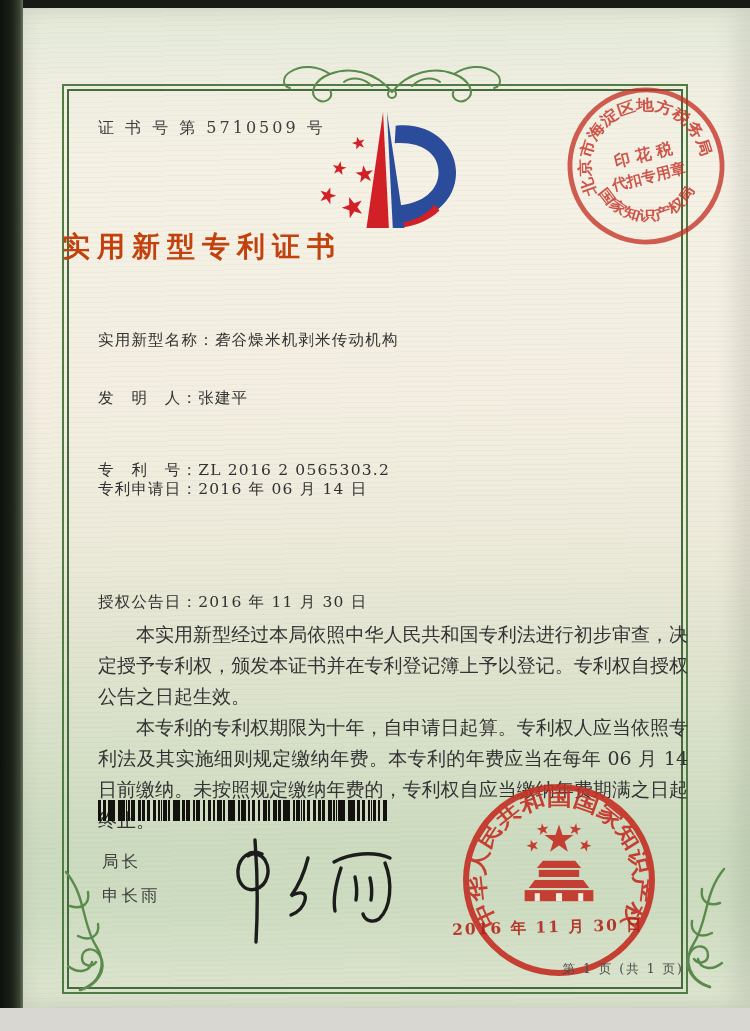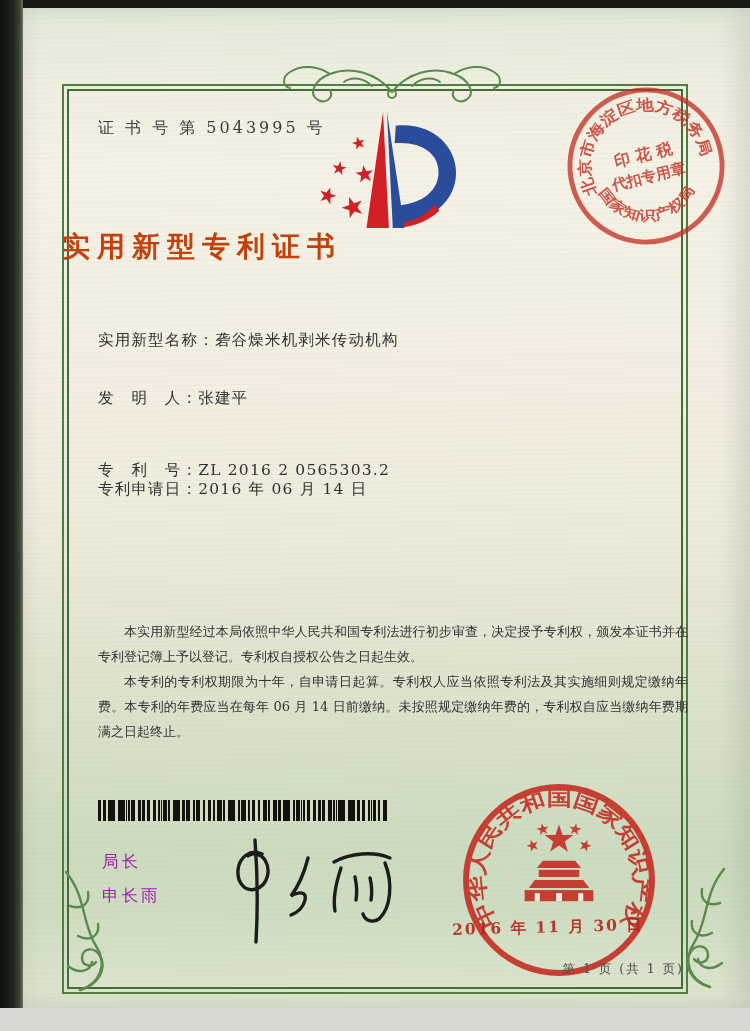--- a/index.html
+++ b/index.html
@@ -17,29 +17,29 @@
         background:linear-gradient(180deg,rgba(198,214,188,.28) 0%,rgba(240,236,222,0) 16%,rgba(240,236,222,0) 52%,rgba(168,198,158,.30) 84%,rgba(200,216,190,.18) 100%);}
   .frame-outer{position:absolute;left:62px;top:84px;width:622px;height:906px;border:2px solid #527c45;}
   .frame-inner{position:absolute;inset:3px;border:2px solid #436d38;}
   .orn{position:absolute;pointer-events:none;}
   .txt{position:absolute;color:#2f2f2f;}
   .cert-no{left:98px;top:118px;font-size:16px;letter-spacing:3px;color:#3d3d3d;}
   .title{left:62px;top:228px;width:622px;text-align:left;font-size:28px;font-weight:700;
          letter-spacing:7px;color:#c2410c;}
   .field{left:98px;width:570px;font-size:15.5px;letter-spacing:1.2px;color:#313131;white-space:nowrap;}
   .f0{top:330px}.f1{top:388px}.f2{top:460px}.f3{top:479px}.f4{top:545px}.f5{top:592px}
-  .paras{left:98px;top:619px;width:590px;font-size:13px;line-height:25px;
+  .paras{left:98px;top:619px;width:590px;font-size:19px;line-height:31px;
          color:#333;text-align:justify;}
   .paras p{margin:0;text-indent:2em;}
   .barcode{position:absolute;left:98px;top:800px;width:290px;height:21px;
            background:
              repeating-linear-gradient(90deg,#14120f 0 2px,rgba(0,0,0,0) 2px 5px),
              repeating-linear-gradient(90deg,#14120f 0 3px,rgba(0,0,0,0) 3px 11px),
              repeating-linear-gradient(90deg,#14120f 0 1px,rgba(0,0,0,0) 1px 7px);}
-  .signer{left:102px;font-size:16.5px;letter-spacing:3px;color:#a21caf;}
+  .signer{left:102px;font-size:16.5px;letter-spacing:3px;color:#404040;}
   .s-title{top:851px}.s-name{top:885px}
   .sig{position:absolute;left:222px;top:833px;}
   .seal{position:absolute;left:460px;top:781px;opacity:.9;}
   .seal-date{left:452px;top:917px;width:220px;font-size:15.5px;font-weight:700;letter-spacing:2px;
              color:rgba(178,32,22,.88);white-space:nowrap;transform:rotate(-1.5deg);}
   .stamp{position:absolute;left:564px;top:84px;transform:rotate(-14deg);opacity:.85;}
   .footer{left:62px;top:961px;width:622px;text-align:right;font-size:12.5px;
           letter-spacing:2px;color:#4b4b4b;}
   .logo{position:absolute;left:312px;top:110px;}
 </style>
@@ -110,27 +110,28 @@
     <text font-size="15" fill="rgba(196,47,36,.95)" font-weight="700">
       <textPath href="#stampTop" startOffset="0" textLength="195" lengthAdjust="spacingAndGlyphs">北京市海淀区地方税务局</textPath>
     </text>
     <text font-size="13.5" fill="rgba(196,47,36,.95)" font-weight="700">
       <textPath href="#stampBot" startOffset="0" textLength="118" lengthAdjust="spacingAndGlyphs">国家知识产权局</textPath>
     </text>
     <text x="82" y="76" text-anchor="middle" font-size="16" font-weight="700" fill="rgba(196,47,36,.95)">印 花 税</text>
     <text x="82" y="98" text-anchor="middle" font-size="15" font-weight="700" fill="rgba(196,47,36,.95)">代扣专用章</text>
   </svg>
 
-  <div class="txt cert-no">证 书 号 第 5043995 号</div>
+  <div class="txt cert-no">证 书 号 第 5710509 号</div>
   <div class="txt title">实用新型专利证书</div>
 
   <div class="txt field f1"><span>发　明　人：</span><span>张建平</span></div>
   <div class="txt field f0"><span>实用新型名称：</span><span>砻谷燥米机剥米传动机构</span></div>
   <div class="txt field f2"><span>专　利　号：</span><span>ZL 2016 2 0565303.2</span></div>
   <div class="txt field f3"><span>专利申请日：</span><span>2016 年 06 月 14 日</span></div>
+  <div class="txt field f5"><span>授权公告日：</span><span>2016 年 11 月 30 日</span></div>
 
   <div class="txt paras">
     <p>本实用新型经过本局依照中华人民共和国专利法进行初步审查，决定授予专利权，颁发本证书并在专利登记簿上予以登记。专利权自授权公告之日起生效。</p>
     <p>本专利的专利权期限为十年，自申请日起算。专利权人应当依照专利法及其实施细则规定缴纳年费。本专利的年费应当在每年 06 月 14 日前缴纳。未按照规定缴纳年费的，专利权自应当缴纳年费期满之日起终止。</p>
   </div>
 
   <div class="barcode"></div>
 
   <div class="txt signer s-title">局长</div>
   <div class="txt signer s-name">申长雨</div>

